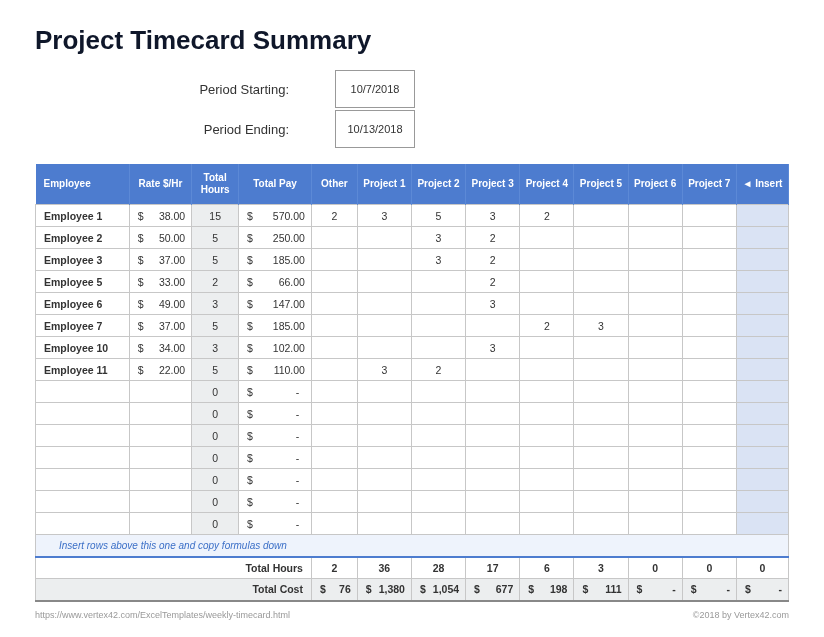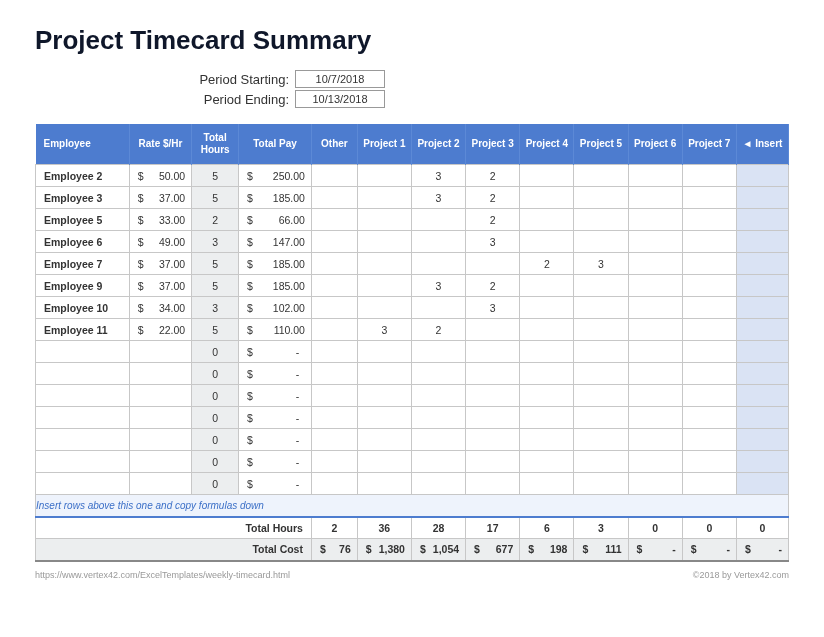--- a/index.html
+++ b/index.html
@@ -26,25 +26,26 @@
     margin-bottom: 2px;
   }
   .period-label {
     width: 110px;
     text-align: right;
     padding-right: 6px;
     font-size: 13px;
   }
   .period-box {
     border: 1px solid #999;
-    padding: 2px 10px;
-    width: 90px;
+    padding: 12px 10px;
+    width: 80px;
     text-align: center;
     font-size: 11px;
     background: #fff;
+    margin-left: 40px;
   }
   table {
     border-collapse: collapse;
     width: 100%;
     table-layout: fixed;
   }
   th {
     background: #4d7ccf;
     color: #fff;
     font-weight: bold;
@@ -75,21 +76,21 @@
   td.money { text-align: right; padding-right: 6px; }
   td.money .cur { float: left; padding-left: 4px; }
   .note-row td {
     border: 1px solid #c7c7c7;
     border-top: 1px solid #4d7ccf;
     border-bottom: 2px solid #4d7ccf;
     background: #eef3fc;
     color: #3b6fc7;
     font-style: italic;
     text-align: left;
-    padding-left: 0;
+    padding-left: 23px;
     font-size: 10px;
   }
   .totals-hours-row td {
     border: 1px solid #c7c7c7;
     font-weight: bold;
     height: 22px;
   }
   .totals-cost-row td {
     border: 1px solid #c7c7c7;
     border-bottom: 2px solid #888;
@@ -150,20 +151,35 @@
       <th>Project 3</th>
       <th>Project 4</th>
       <th>Project 5</th>
       <th>Project 6</th>
       <th>Project 7</th>
       <th>◄ Insert</th>
     </tr>
   </thead>
   <tbody id="rows-body">
       <tr>
+        <td class="emp-cell">Employee 1</td>
+        <td class="money"><span class="cur">$</span>38.00</td>
+        <td class="hours-cell">15</td>
+        <td class="money"><span class="cur">$</span>570.00</td>
+        <td>2</td>
+        <td>3</td>
+        <td>5</td>
+        <td>3</td>
+        <td>2</td>
+        <td></td>
+        <td></td>
+        <td></td>
+        <td class="insert-cell"></td>
+      </tr>
+      <tr>
         <td class="emp-cell">Employee 2</td>
         <td class="money"><span class="cur">$</span>50.00</td>
         <td class="hours-cell">5</td>
         <td class="money"><span class="cur">$</span>250.00</td>
         <td></td>
         <td></td>
         <td>3</td>
         <td>2</td>
         <td></td>
         <td></td>
@@ -220,35 +236,20 @@
         <td class="emp-cell">Employee 7</td>
         <td class="money"><span class="cur">$</span>37.00</td>
         <td class="hours-cell">5</td>
         <td class="money"><span class="cur">$</span>185.00</td>
         <td></td>
         <td></td>
         <td></td>
         <td></td>
         <td>2</td>
         <td>3</td>
-        <td></td>
-        <td></td>
-        <td class="insert-cell"></td>
-      </tr>
-      <tr>
-        <td class="emp-cell">Employee 9</td>
-        <td class="money"><span class="cur">$</span>37.00</td>
-        <td class="hours-cell">5</td>
-        <td class="money"><span class="cur">$</span>185.00</td>
-        <td></td>
-        <td></td>
-        <td>3</td>
-        <td>2</td>
-        <td></td>
-        <td></td>
         <td></td>
         <td></td>
         <td class="insert-cell"></td>
       </tr>
       <tr>
         <td class="emp-cell">Employee 10</td>
         <td class="money"><span class="cur">$</span>34.00</td>
         <td class="hours-cell">3</td>
         <td class="money"><span class="cur">$</span>102.00</td>
         <td></td>

